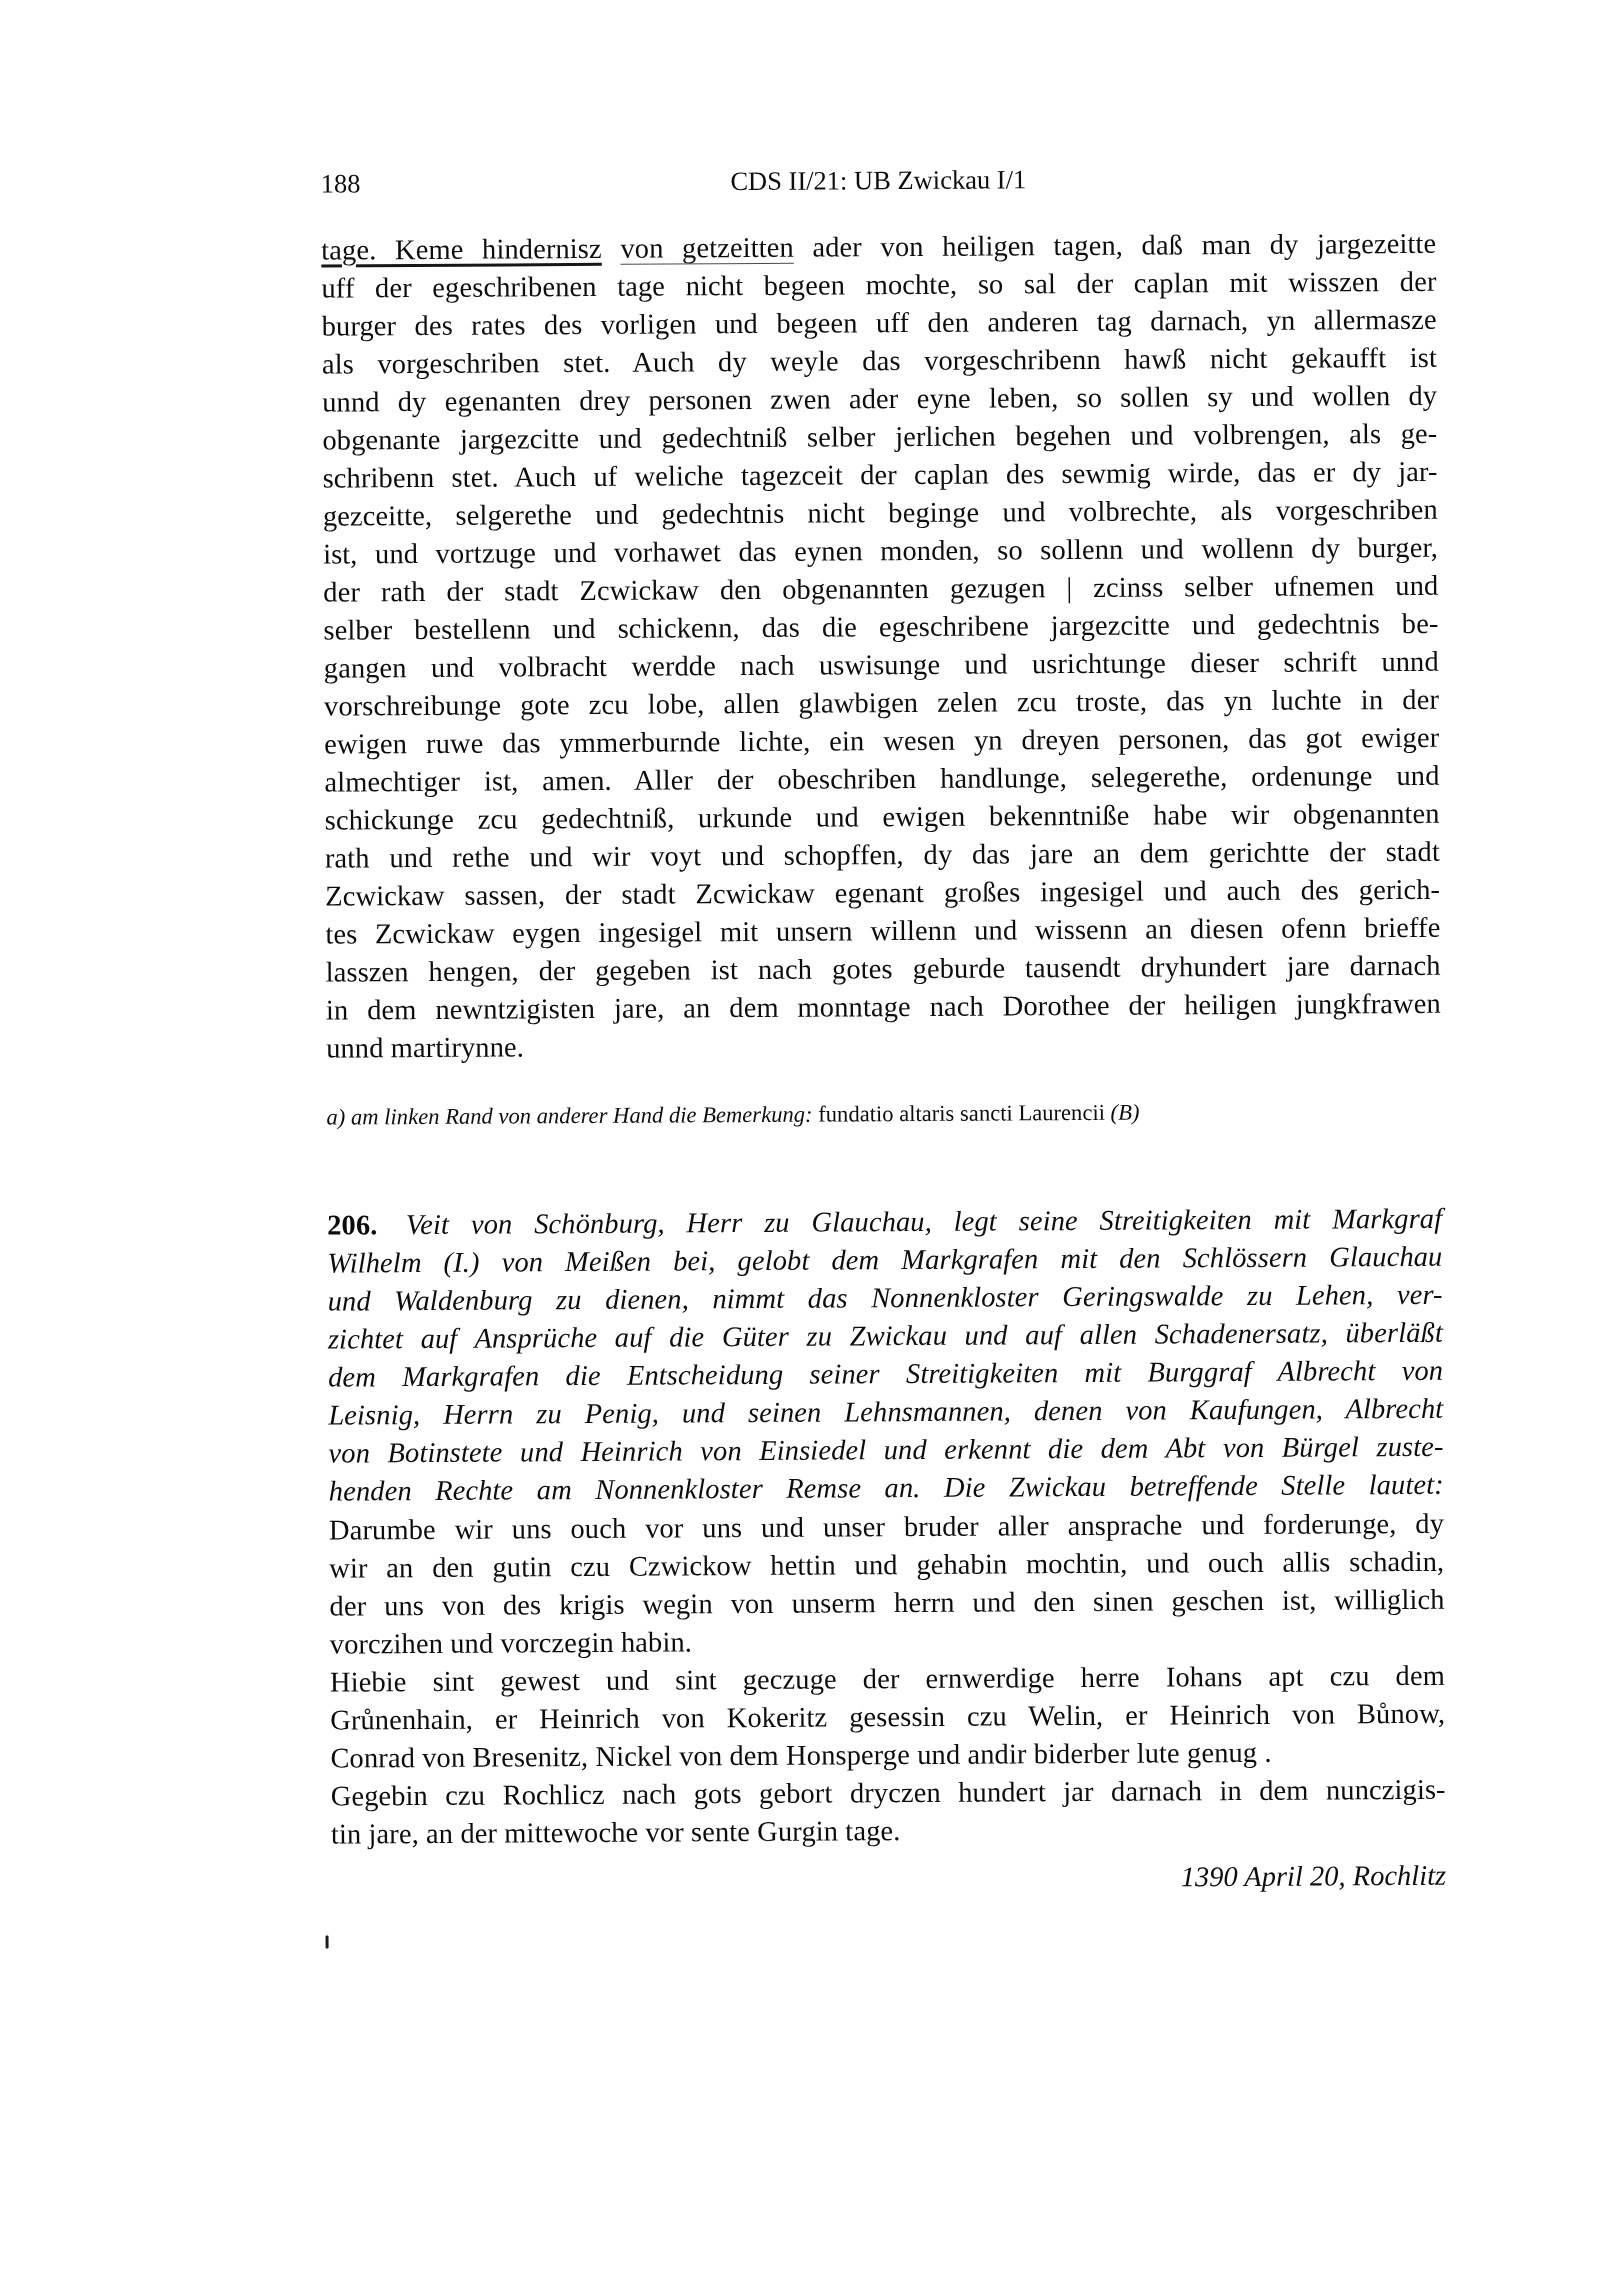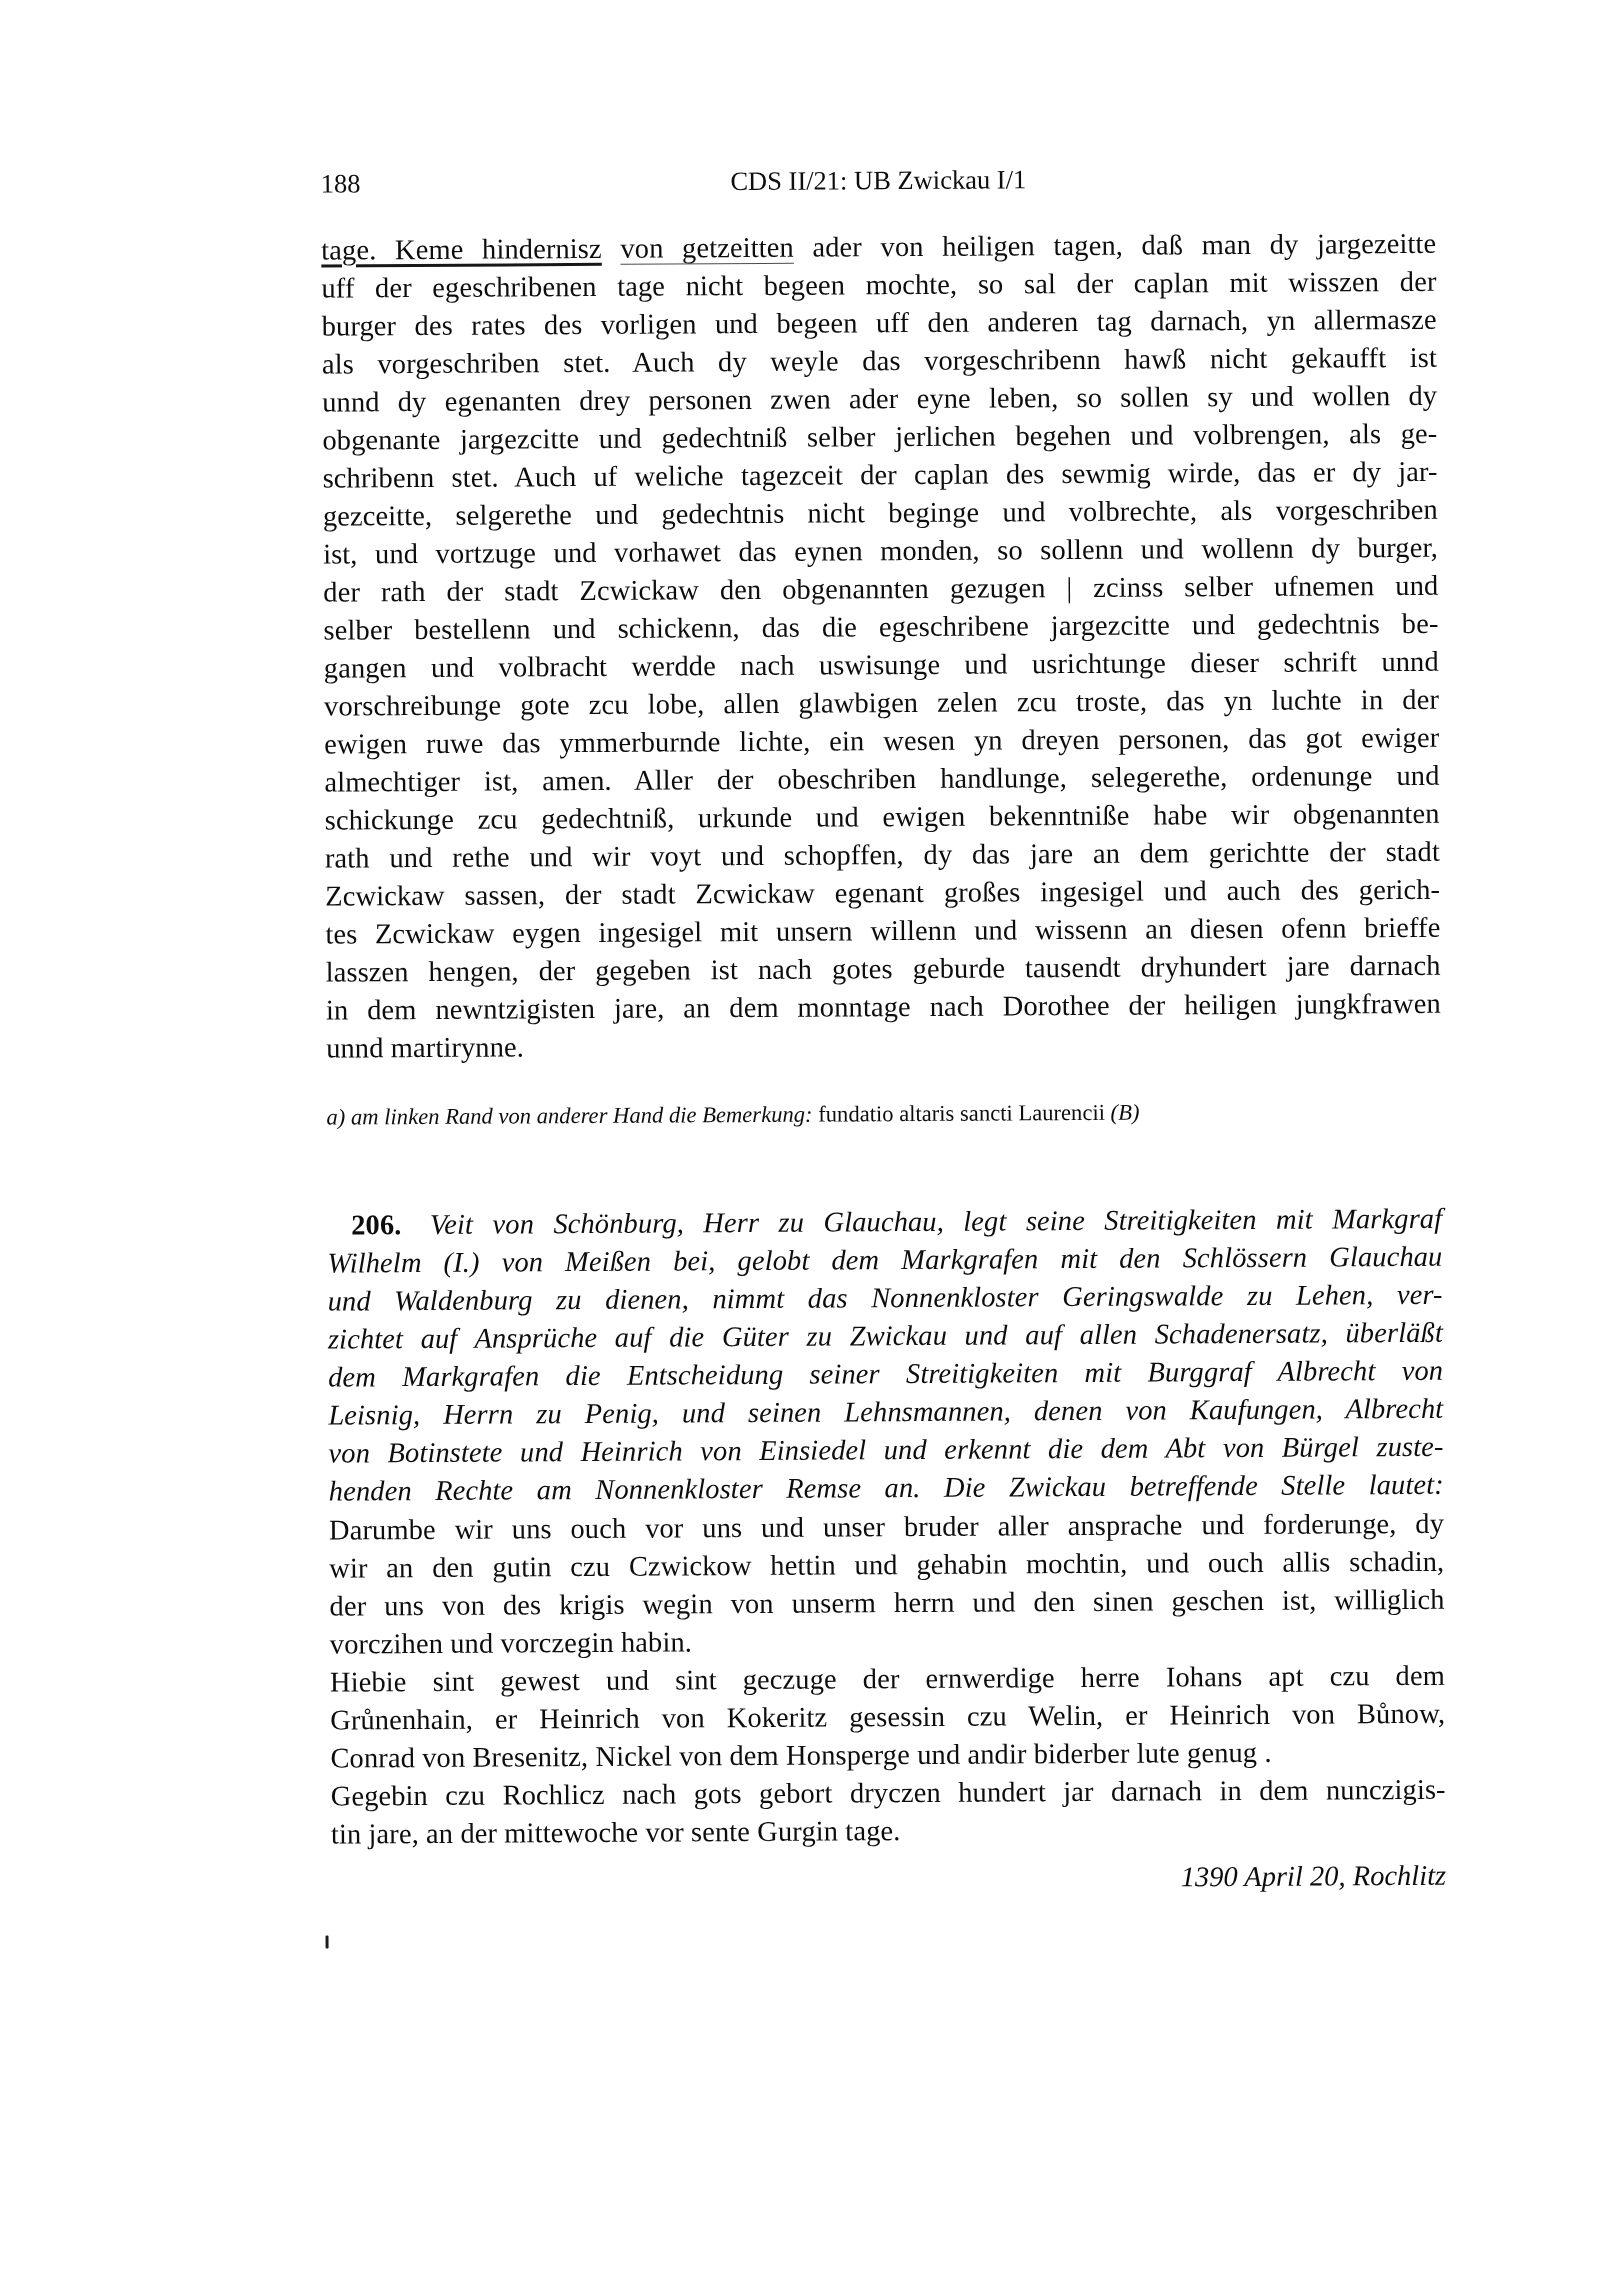--- a/index.html
+++ b/index.html
@@ -98,21 +98,20 @@
     width: 1115px;
     font-size: 28.5px;
     line-height: 38px;
     font-style: italic;
     letter-spacing: 0.1px;
   }
   .entry-num {
     font-style: normal;
     font-weight: bold;
     margin-right: 28.5px;
-    margin-left: 24px;
   }
 
   
   .quote {
     position: absolute;
     left: 326px;
     top: 1509px;
     width: 1115px;
     font-size: 28.5px;
     line-height: 38px;

